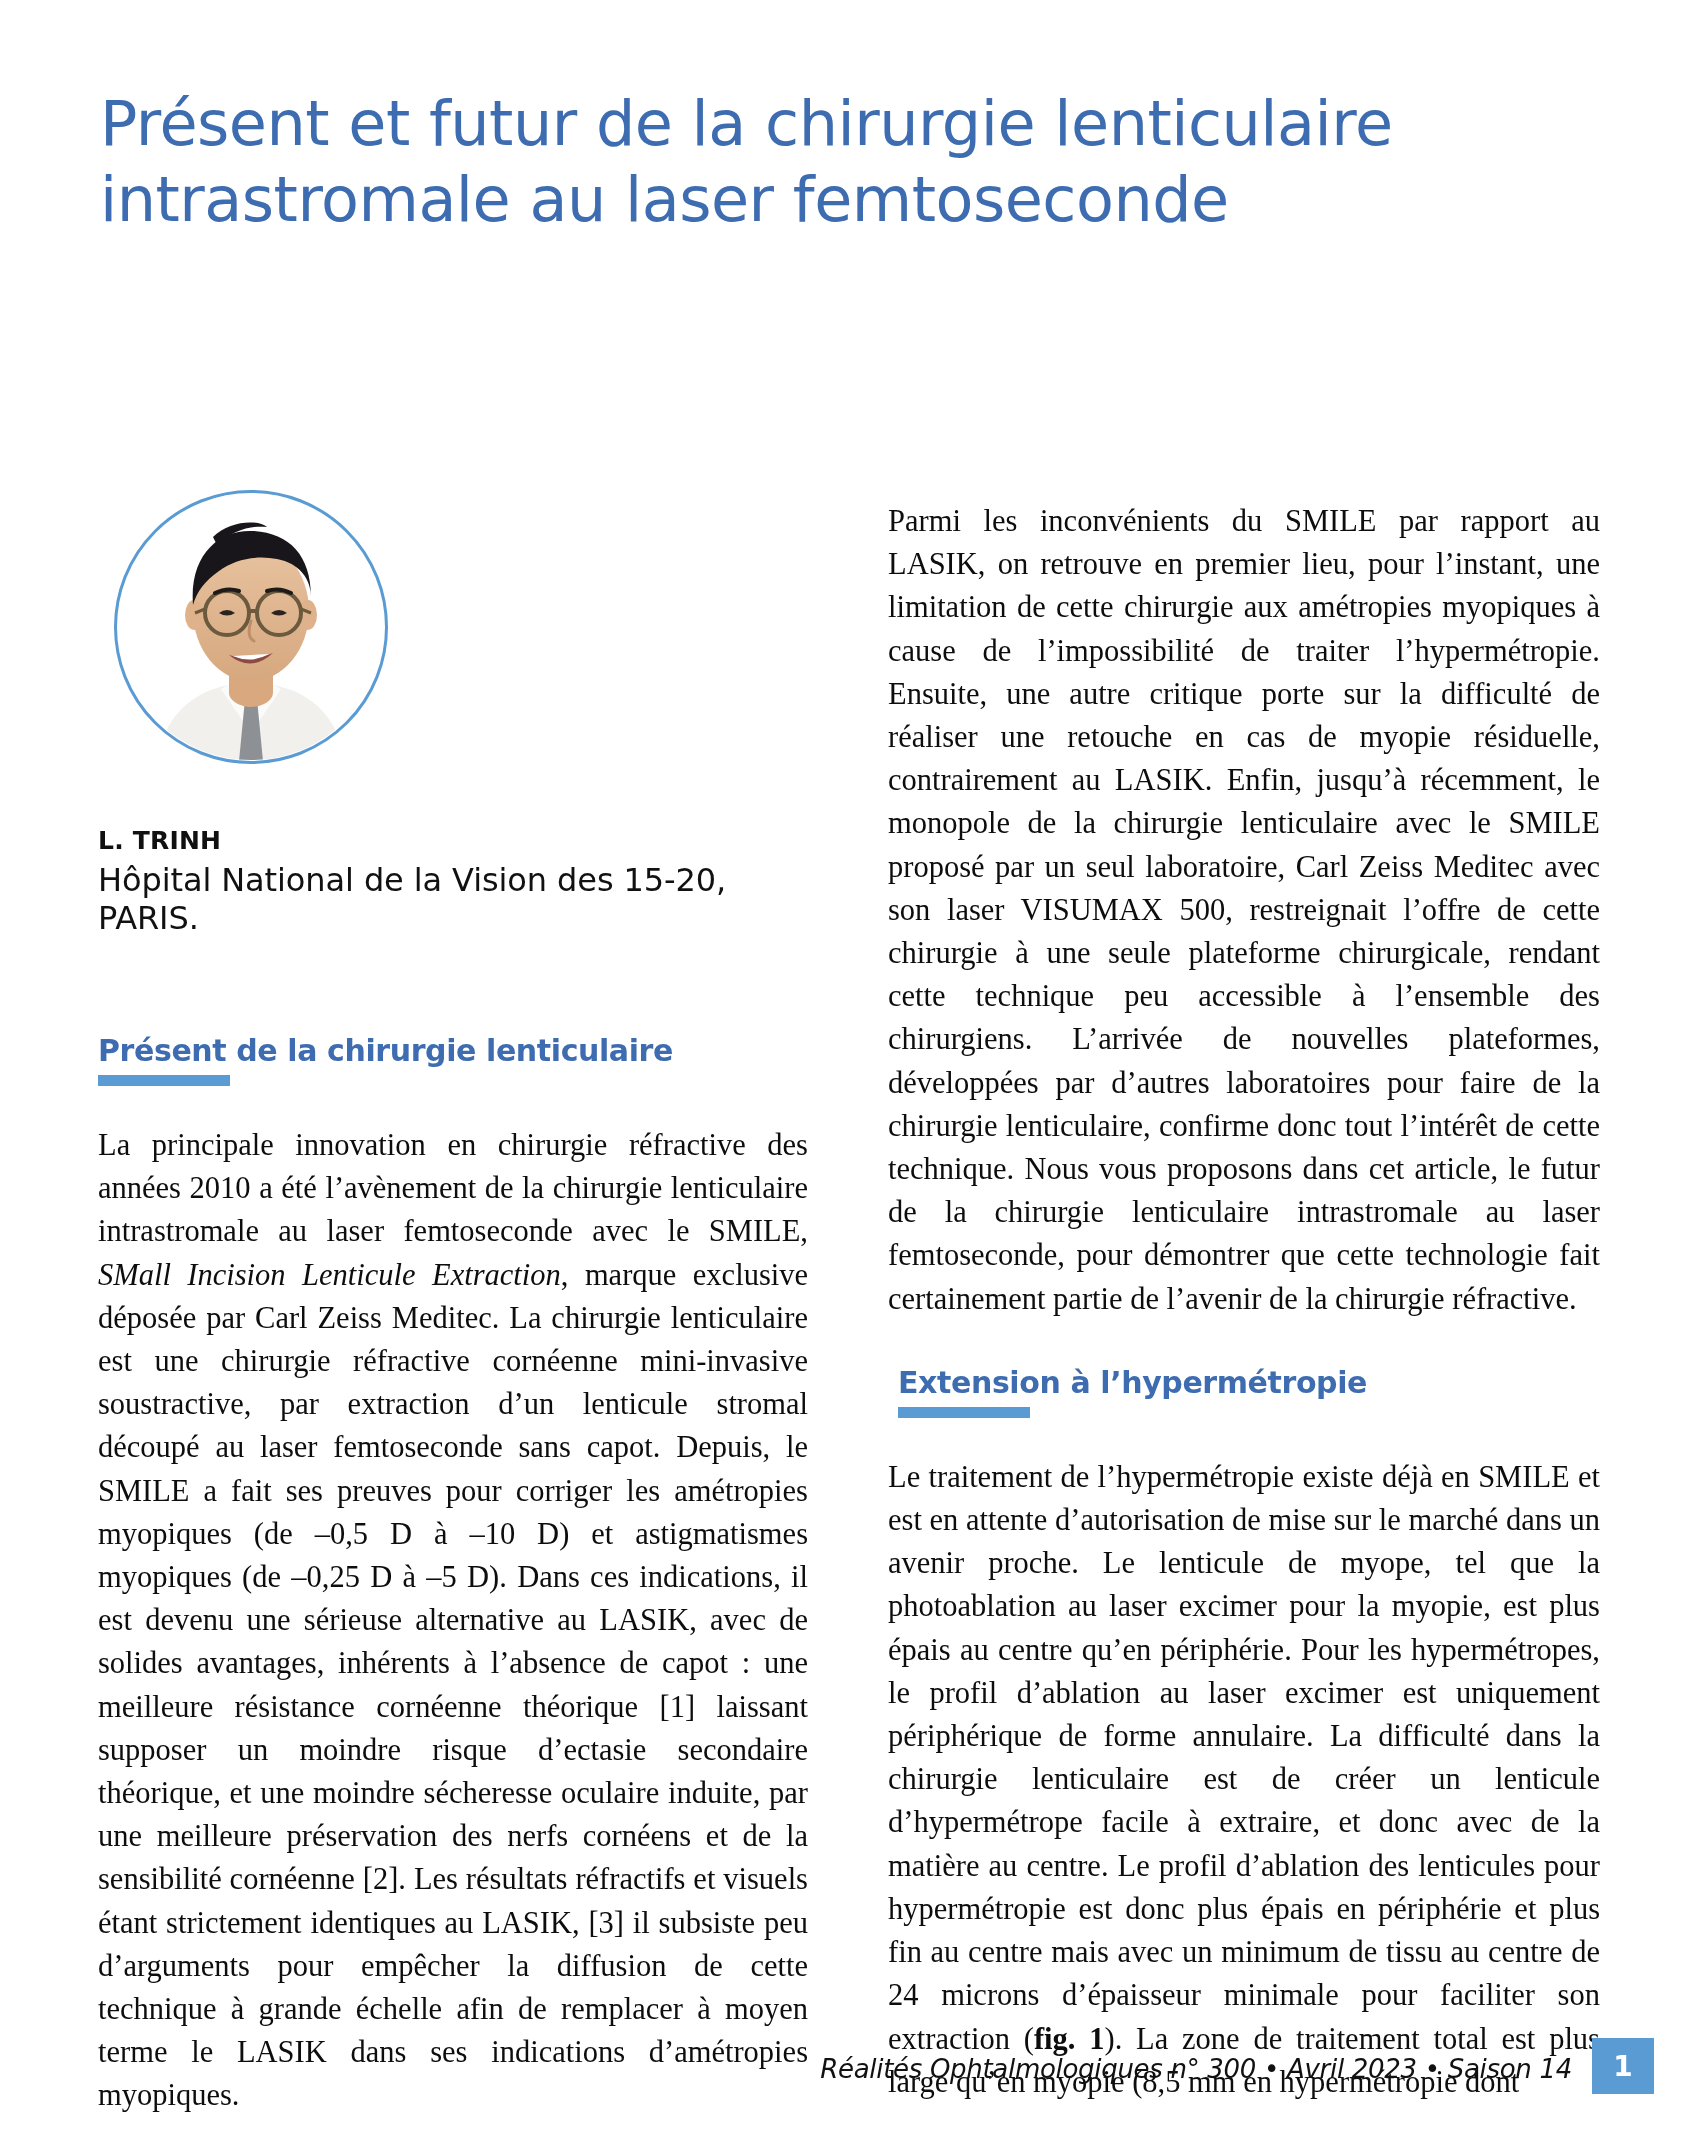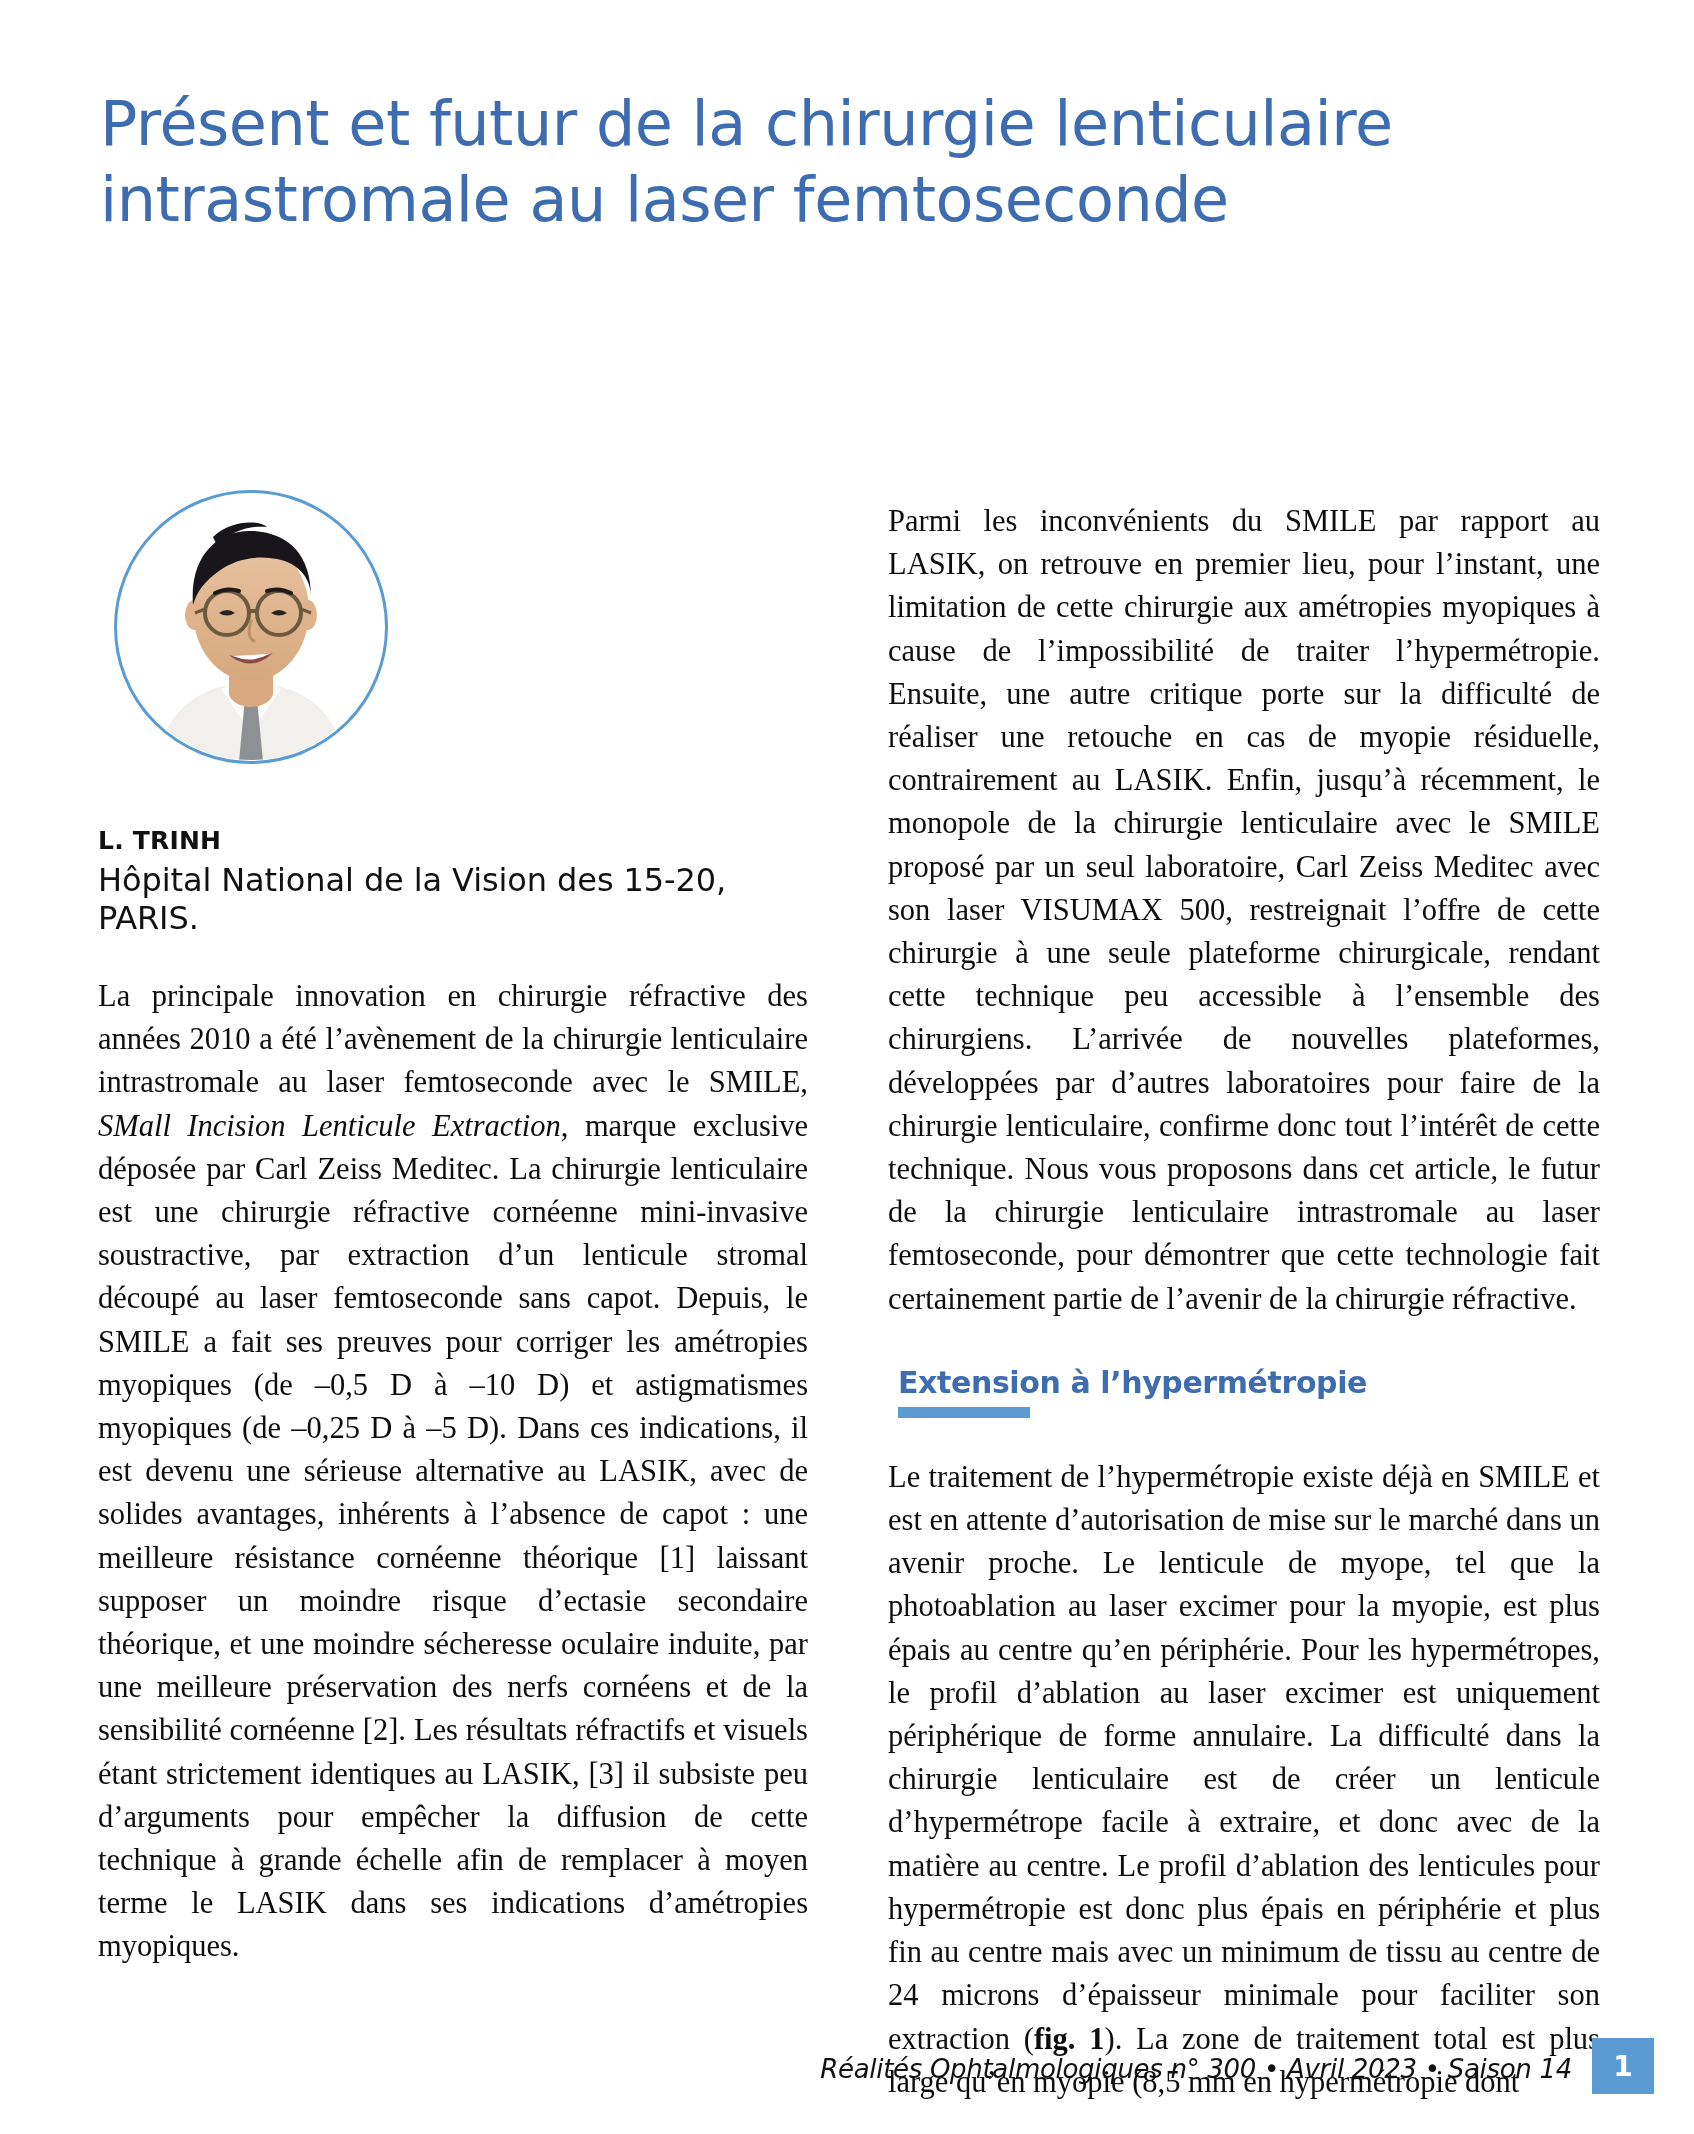--- a/index.html
+++ b/index.html
@@ -207,20 +207,24 @@
 
           <path d="M112 162 q22 18 44 -2 q-22 10 -44 2" fill="#8c4a44"></path>
           <path d="M116 163 q18 8 36 -2" fill="#ffffff"></path>
         </g>
       </svg>
     </div>
 
     <div class="author-name">L. TRINH</div>
     <div class="author-affil">Hôpital National de la Vision des 15-20, PARIS.</div>
 
+    <div class="heading-block-left">
+      <div class="section-heading">Présent de la chirurgie lenticulaire</div>
+      <div class="heading-rule"></div>
+    </div>
 
     <p class="body-text first-after-heading"><span>La principale innovation en chirurgie réfractive des années 2010 a été l’avènement de la chirurgie lenticulaire intrastromale au laser femtoseconde avec le SMILE, </span><i>SMall Incision Lenticule Extraction</i><span>, marque exclusive déposée par Carl Zeiss Meditec. La chirurgie lenticulaire est une chirurgie réfractive cornéenne mini-invasive soustractive, par extraction d’un lenticule stromal découpé au laser femtoseconde sans capot. Depuis, le SMILE a fait ses preuves pour corriger les amétropies myopiques (de –0,5 D à –10 D) et astigmatismes myopiques (de –0,25 D à –5 D). Dans ces indications, il est devenu une sérieuse alternative au LASIK, avec de solides avantages, inhérents à l’absence de capot&nbsp;: une meilleure résistance cornéenne théorique [1] laissant supposer un moindre risque d’ectasie secondaire théorique, et une moindre sécheresse oculaire induite, par une meilleure préservation des nerfs cornéens et de la sensibilité cornéenne [2]. Les résultats réfractifs et visuels étant strictement identiques au LASIK, [3] il subsiste peu d’arguments pour empêcher la diffusion de cette technique à grande échelle afin de remplacer à moyen terme le LASIK dans ses indications d’amétropies myopiques.</span></p>
 
   </div>
 
   <div class="col-right">
 
     <p class="body-text top">Parmi les inconvénients du SMILE par rapport au LASIK, on retrouve en premier lieu, pour l’instant, une limitation de cette chirurgie aux amétropies myopiques à cause de l’impossibilité de traiter l’hypermétropie. Ensuite, une autre critique porte sur la difficulté de réaliser une retouche en cas de myopie résiduelle, contrairement au LASIK. Enfin, jusqu’à récemment, le monopole de la chirurgie lenticulaire avec le SMILE proposé par un seul laboratoire, Carl Zeiss Meditec avec son laser VISUMAX 500, restreignait l’offre de cette chirurgie à une seule plateforme chirurgicale, rendant cette technique peu accessible à l’ensemble des chirurgiens. L’arrivée de nouvelles plateformes, développées par d’autres laboratoires pour faire de la chirurgie lenticulaire, confirme donc tout l’intérêt de cette technique. Nous vous proposons dans cet article, le futur de la chirurgie lenticulaire intrastromale au laser femtoseconde, pour démontrer que cette technologie fait certainement partie de l’avenir de la chirurgie réfractive.</p>
 
     <div class="heading-block-right">

